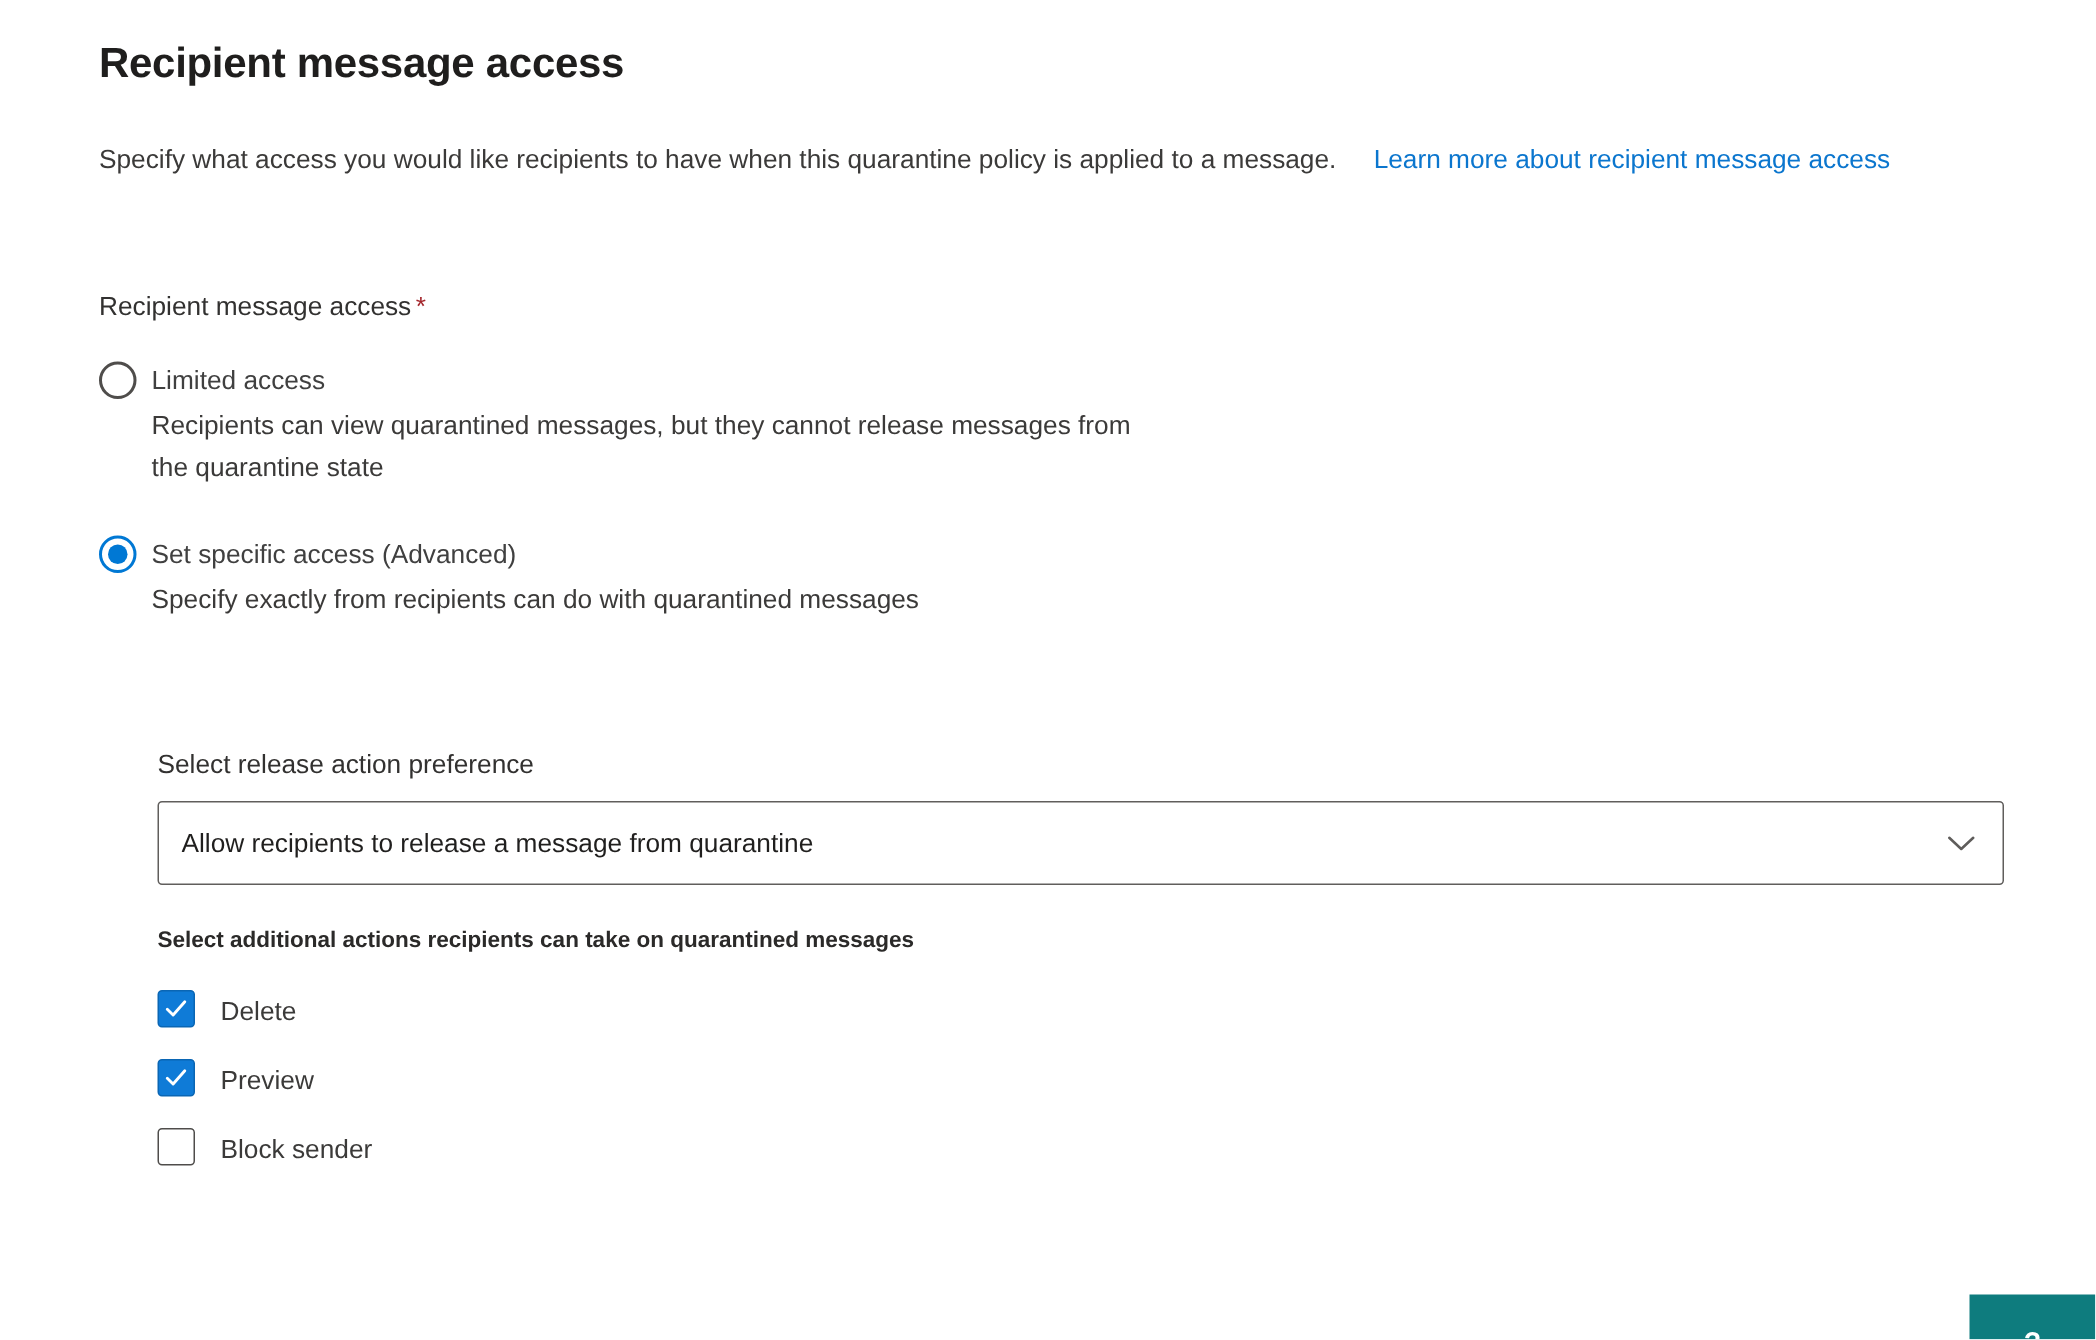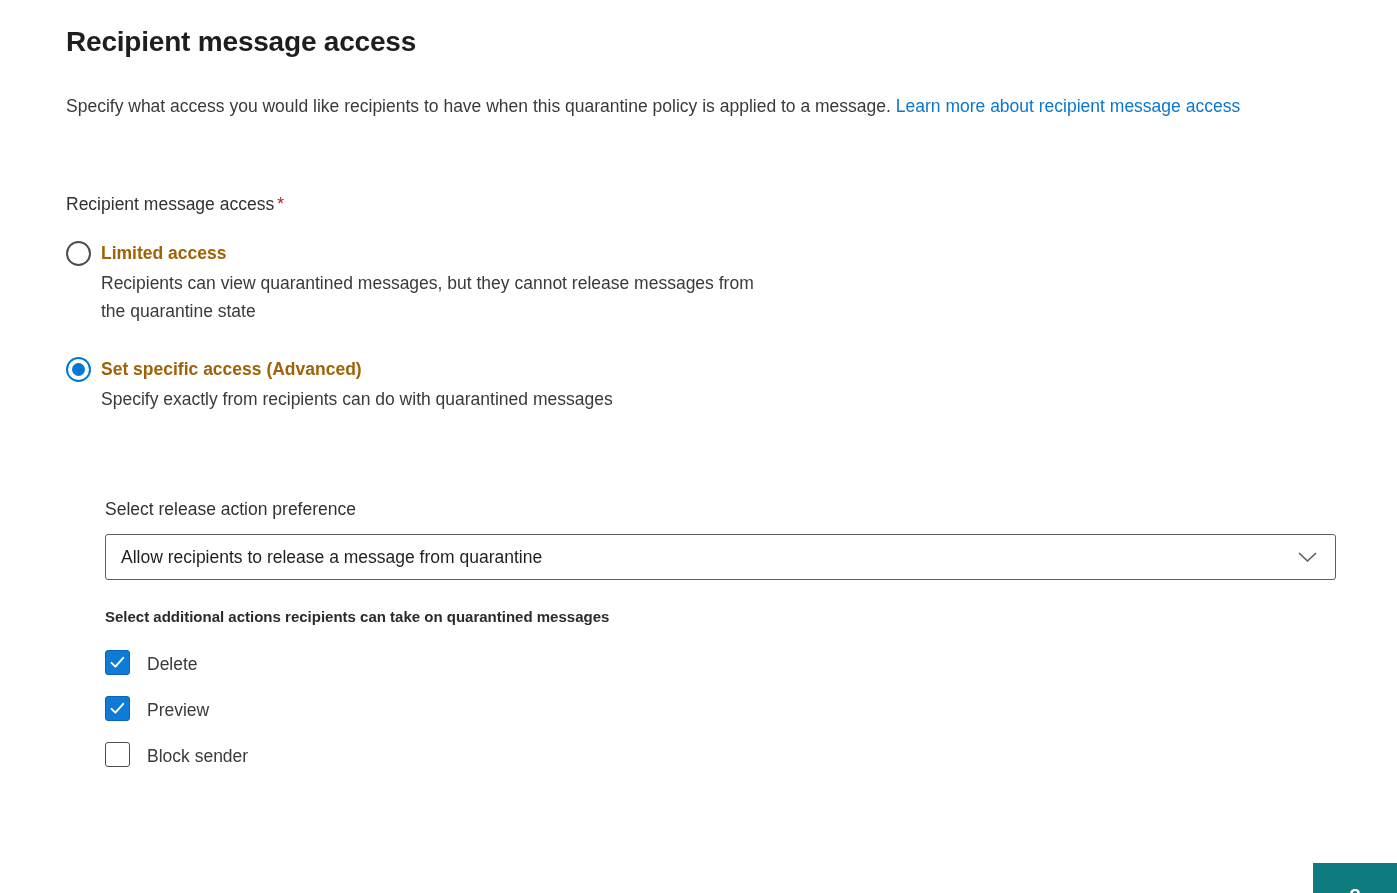--- a/index.html
+++ b/index.html
@@ -35,20 +35,21 @@
     margin-top: 34px;
     font-size: 17.5px;
     line-height: 28px;
     color: #3b3a39;
     max-width: 1272px;
   }
   .description a {
     color: #0b76ce;
     text-decoration: none;
     cursor: pointer;
+    margin-left: 20px;
   }
 
   .field-label {
     margin-top: 72px;
     font-size: 17.5px;
     line-height: 24px;
     color: #323130;
   }
   .required-marker { color: #a4262c; padding-left: 3px; }
 
@@ -74,22 +75,22 @@
     width: 13px; height: 13px;
     margin: -6.5px 0 0 -6.5px;
     border-radius: 50%;
     background: #0078d4;
   }
 
   .radio-body { margin-left: 10px; }
   .radio-title {
     font-size: 17.5px;
     line-height: 27px;
-    font-weight: 700;
-    color: #a16207;
+    font-weight: 400;
+    color: #404040;
   }
   .radio-desc {
     font-size: 17.5px;
     line-height: 28px;
     color: #3b3a39;
     max-width: 665px;
     margin-top: 2px;
   }
 
   .advanced-section { margin-left: 39px; }
@@ -97,21 +98,21 @@
   .release-label {
     margin-top: 84px;
     font-size: 17.5px;
     line-height: 24px;
     color: #323130;
   }
 
   .dropdown {
     margin-top: 13px;
     width: 1231px;
-    height: 46px;
+    height: 56px;
     border: 1px solid #605e5c;
     border-radius: 3px;
     background: #fff;
     display: flex;
     align-items: center;
     justify-content: space-between;
     padding: 0 18px 0 15px;
     cursor: pointer;
   }
   .dropdown-value {

